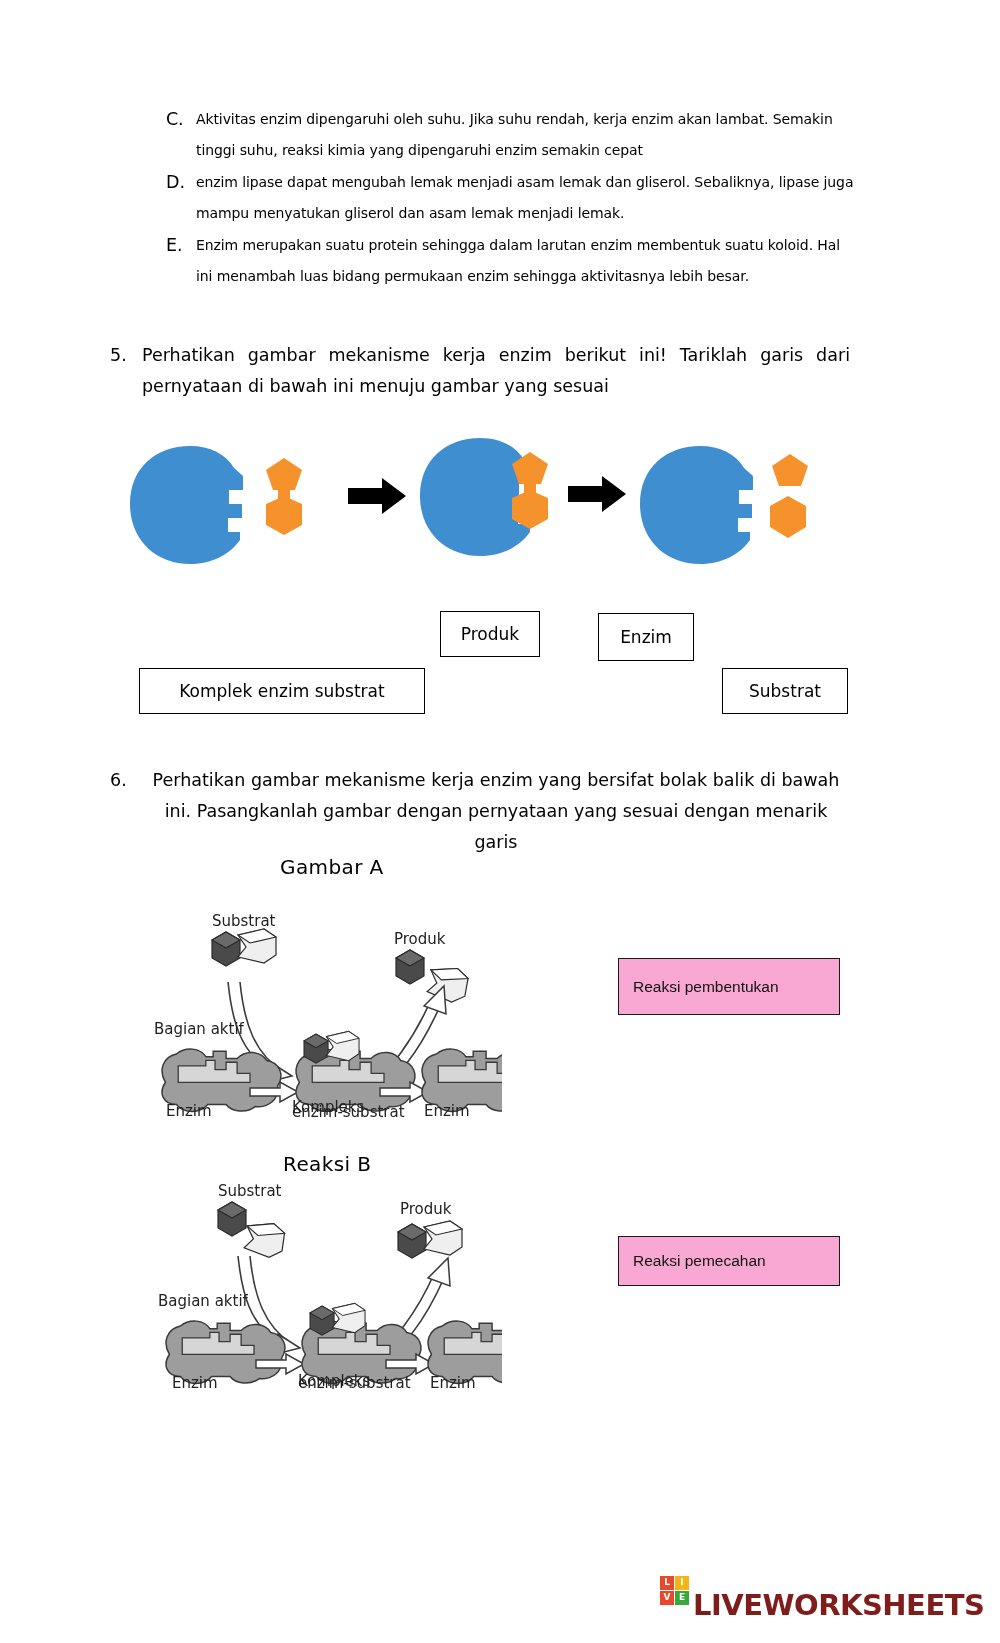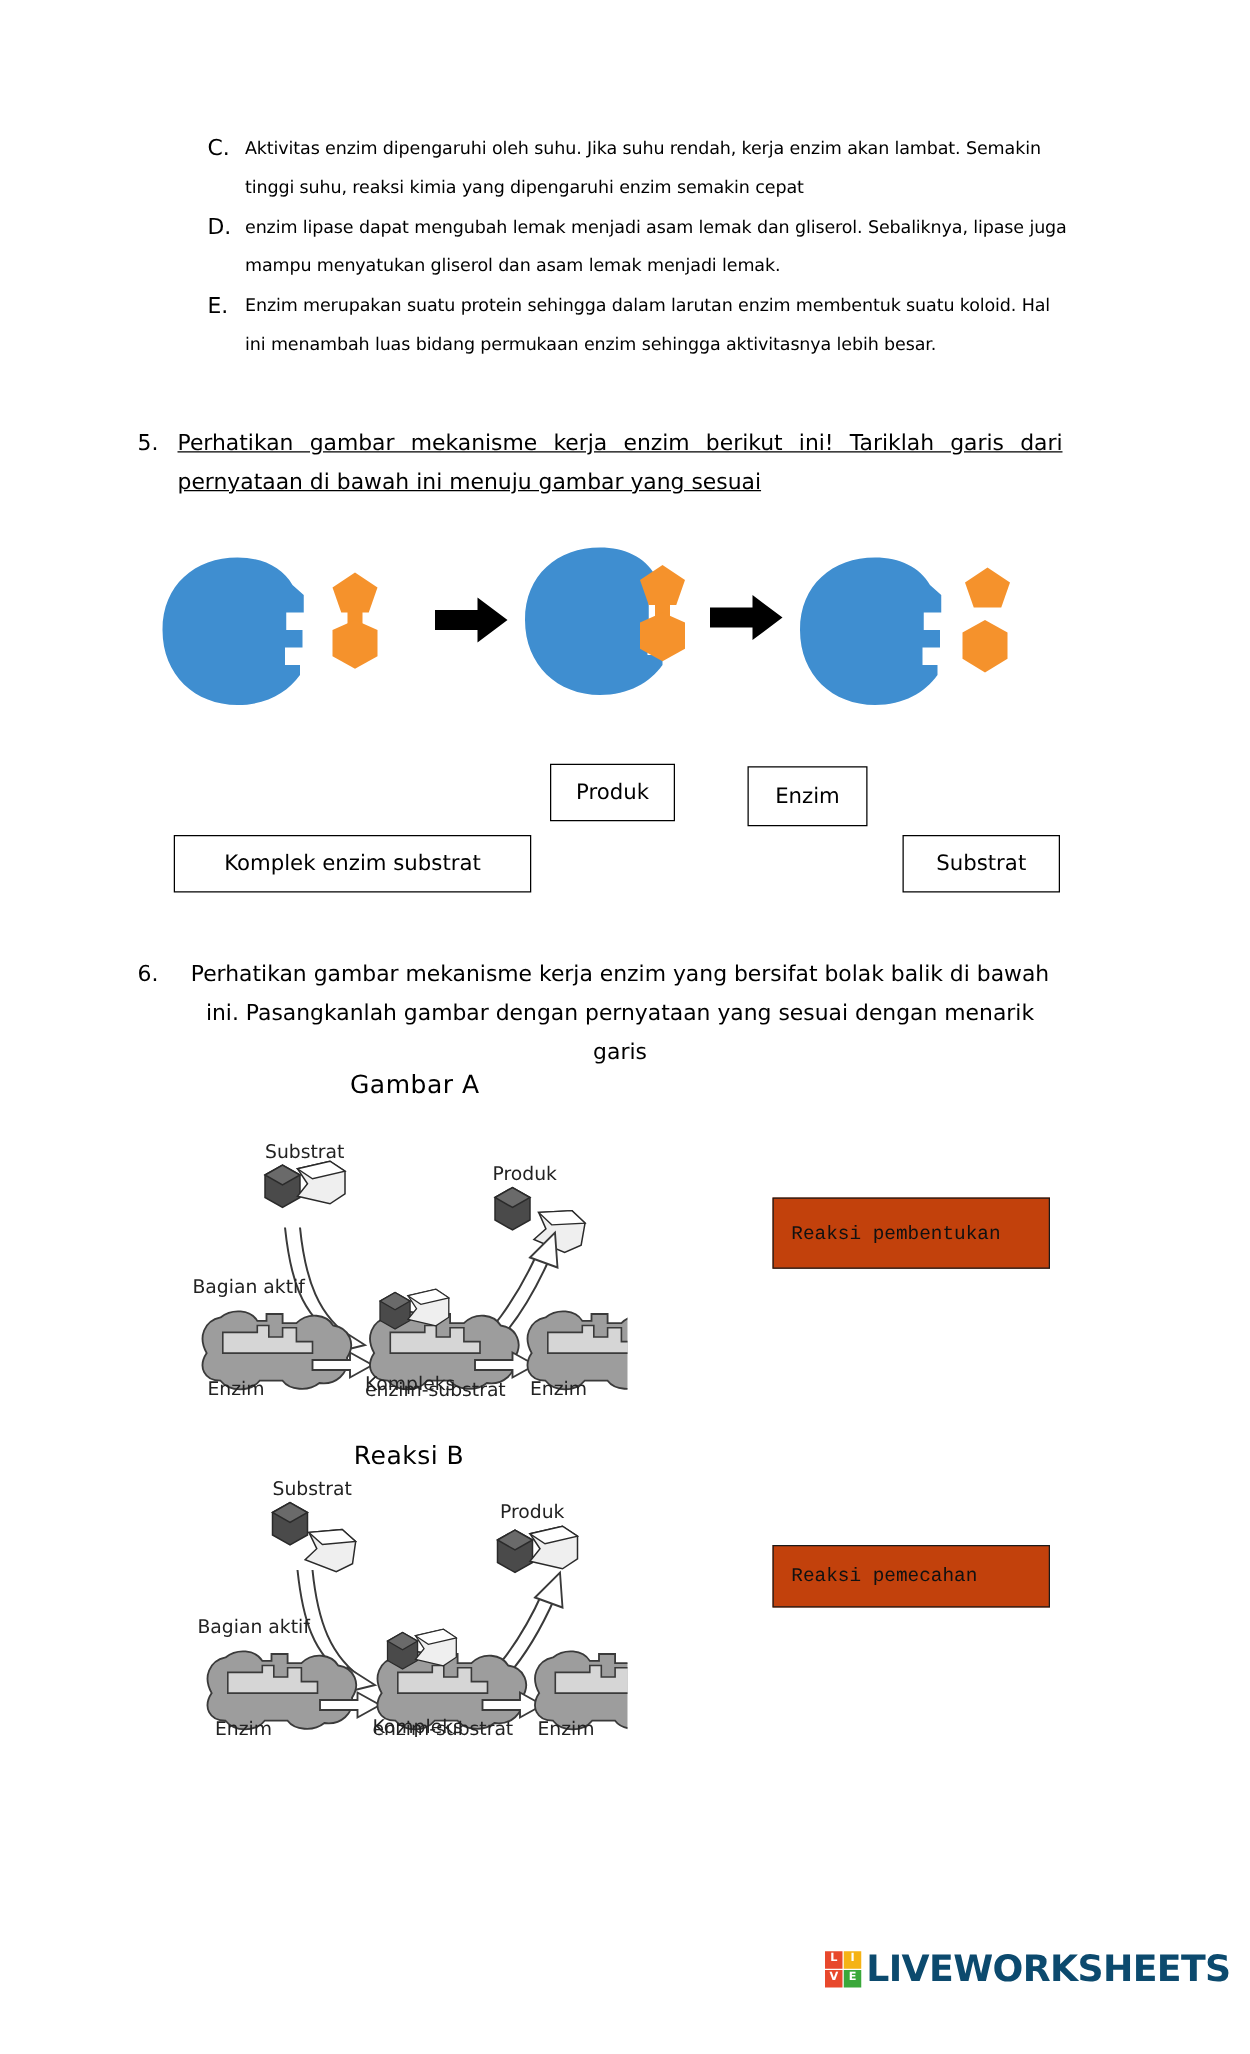--- a/index.html
+++ b/index.html
@@ -28,21 +28,21 @@
   .opt-letter {
     width: 30px; flex: 0 0 30px; text-align: left;
     font-size: 17.5px; line-height: 31px;
   }
   .opt-body { flex: 1; font-size: 14px; line-height: 31px; }
 
   
   .qrow { position: absolute; display: flex; }
   .q-num { width: 32px; flex: 0 0 32px; font-size: 17.5px; line-height: 31px; }
   .q-text { flex: 1; font-size: 17.5px; line-height: 31px; text-align: center; }
-  .justify { text-align: justify; text-decoration: underline; }
+  .justify { text-align: justify; }
 
   #q5 { left: 110px; top: 340px; width: 740px; }
   #q6 { left: 110px; top: 765px; width: 740px; }
 
   
   #fig5 { position: absolute; left: 120px; top: 428px; width: 740px; height: 175px; }
 
   
   .lbox {
     position: absolute;
@@ -69,24 +69,24 @@
   
   .diagram { position: absolute; }
   #diagA { left: 152px; top: 902px; width: 350px; height: 218px; }
   #diagB { left: 152px; top: 1172px; width: 350px; height: 218px; }
   .diagram svg { display: block; width: 100%; height: 100%; }
 
   
   .sbox {
     position: absolute;
     border: 1.3px solid #1a1a1a;
-    background: #c2410c;
+    background: #f9a8d4;
     display: flex; align-items: center;
     padding-left: 14px;
-    font-family: Liberation Mono, monospace;
+    font-family: Liberation Sans, sans-serif;
     font-size: 15.5px; color: #111;
   }
   #box-pembentukan { left: 618px; top: 958px;  width: 222px; height: 57px; }
   #box-pemecahan   { left: 618px; top: 1236px; width: 222px; height: 50px; }
 
   
   #footer {
     position: absolute; left: 660px; top: 1558px;
     display: flex; align-items: center;
   }
@@ -102,22 +102,23 @@
     font-family: "DejaVu Sans", sans-serif;
     font-size: 9px; font-weight: bold; color: #fff;
     line-height: 1;
   }
   .tile-l { background: #e8482c; }
   .tile-i { background: #f5b315; }
   .tile-v { background: #e8482c; }
   .tile-e { background: #3aa83a; }
   .logo-word {
     font-family: "DejaVu Sans", sans-serif;
-    font-size: 29px; font-weight: bold; color: #0c4a6e;
+    font-size: 29px; font-weight: bold; color: #7f1d1d;
     letter-spacing: -0.5px;
+    margin-top: 30px;
   }
 </style>
 </head>
 <body>
 
 <div class="page">
 
   <div class="optlist hw">
     <div class="opt">
       <div class="opt-letter">C.</div>

